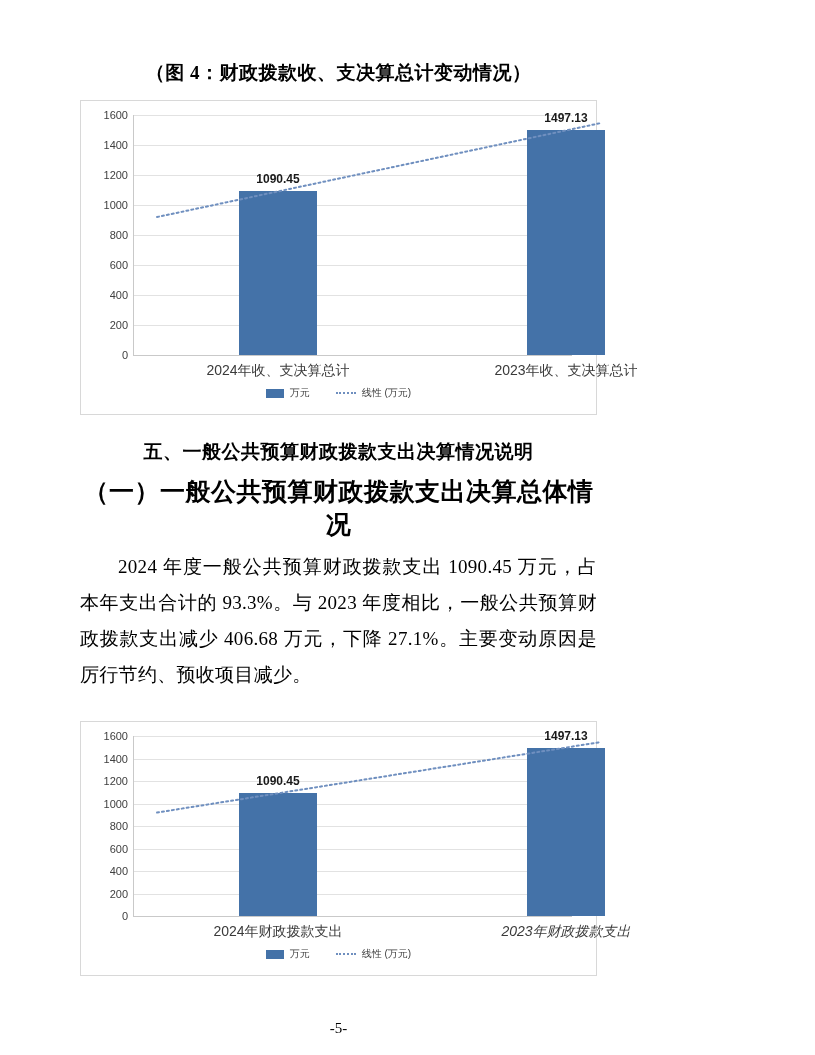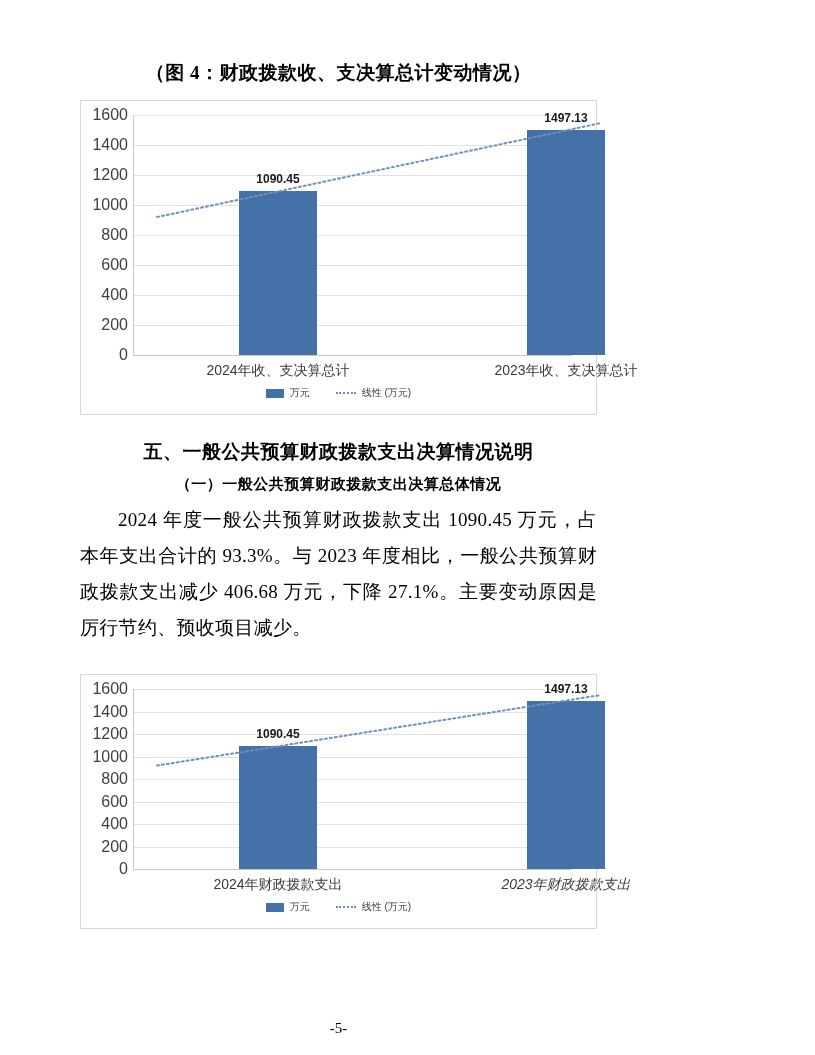--- a/index.html
+++ b/index.html
@@ -57,21 +57,21 @@
     position: absolute;
     left: 0;
     right: 0;
     height: 1px;
     background: #e2e2e2;
   }
   .ytick {
     position: absolute;
     right: calc(100% + 6px);
     transform: translateY(-50%);
-    font-size: 16px;
+    font-size: 11px;
     font-family: "Liberation Sans", sans-serif;
     color: #404040;
     white-space: nowrap;
   }
   .bar {
     position: absolute;
     bottom: 0;
     background: #4472a8;
   }
   .bar-label {
@@ -131,21 +131,21 @@
   
   h2.section {
     font-size: 19px;
     font-weight: bold;
     margin: 24px 0 6px 0;
     text-align: center;
     font-family: "Liberation Serif", serif;
     letter-spacing: 0.5px;
   }
   h3.subsection {
-    font-size: 15px;
+    font-size: 25px;
     font-weight: bold;
     margin: 10px 0 8px 0;
     text-align: center;
     font-family: "Liberation Serif", serif;
     letter-spacing: 0.5px;
   }
   p.para {
     font-size: 19px;
     line-height: 36px;
     margin: 6px 0 0 0;

